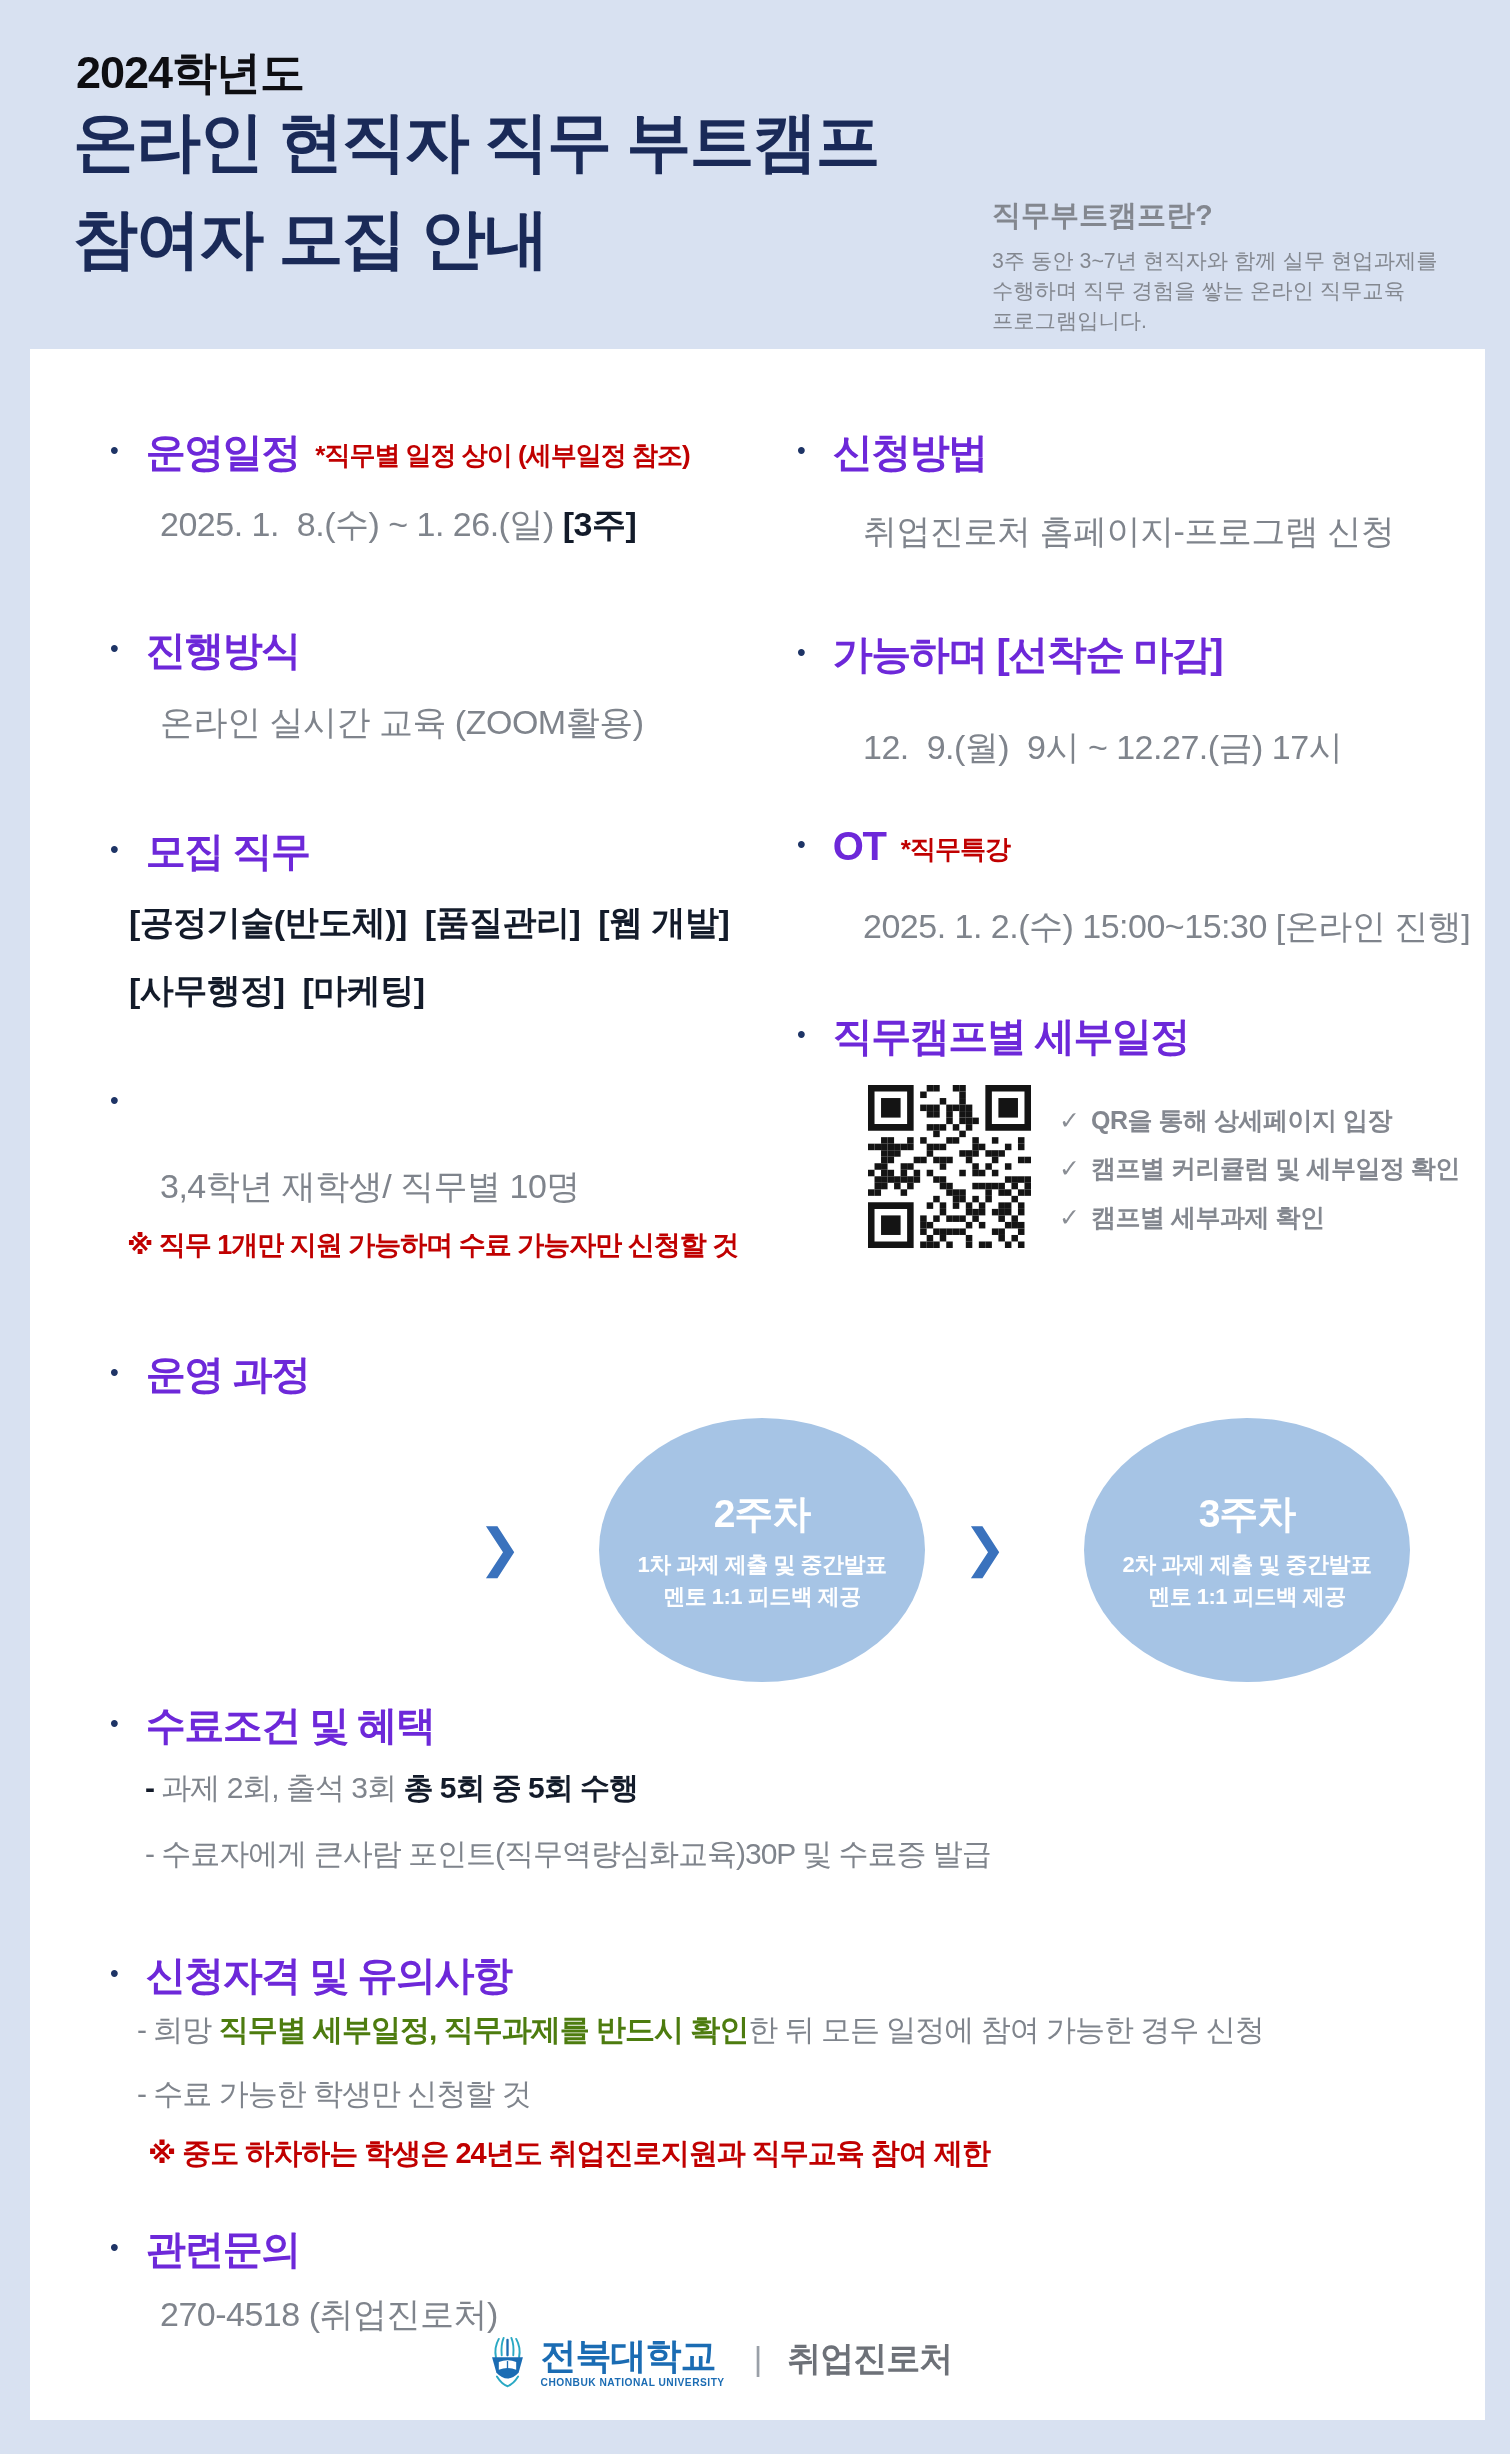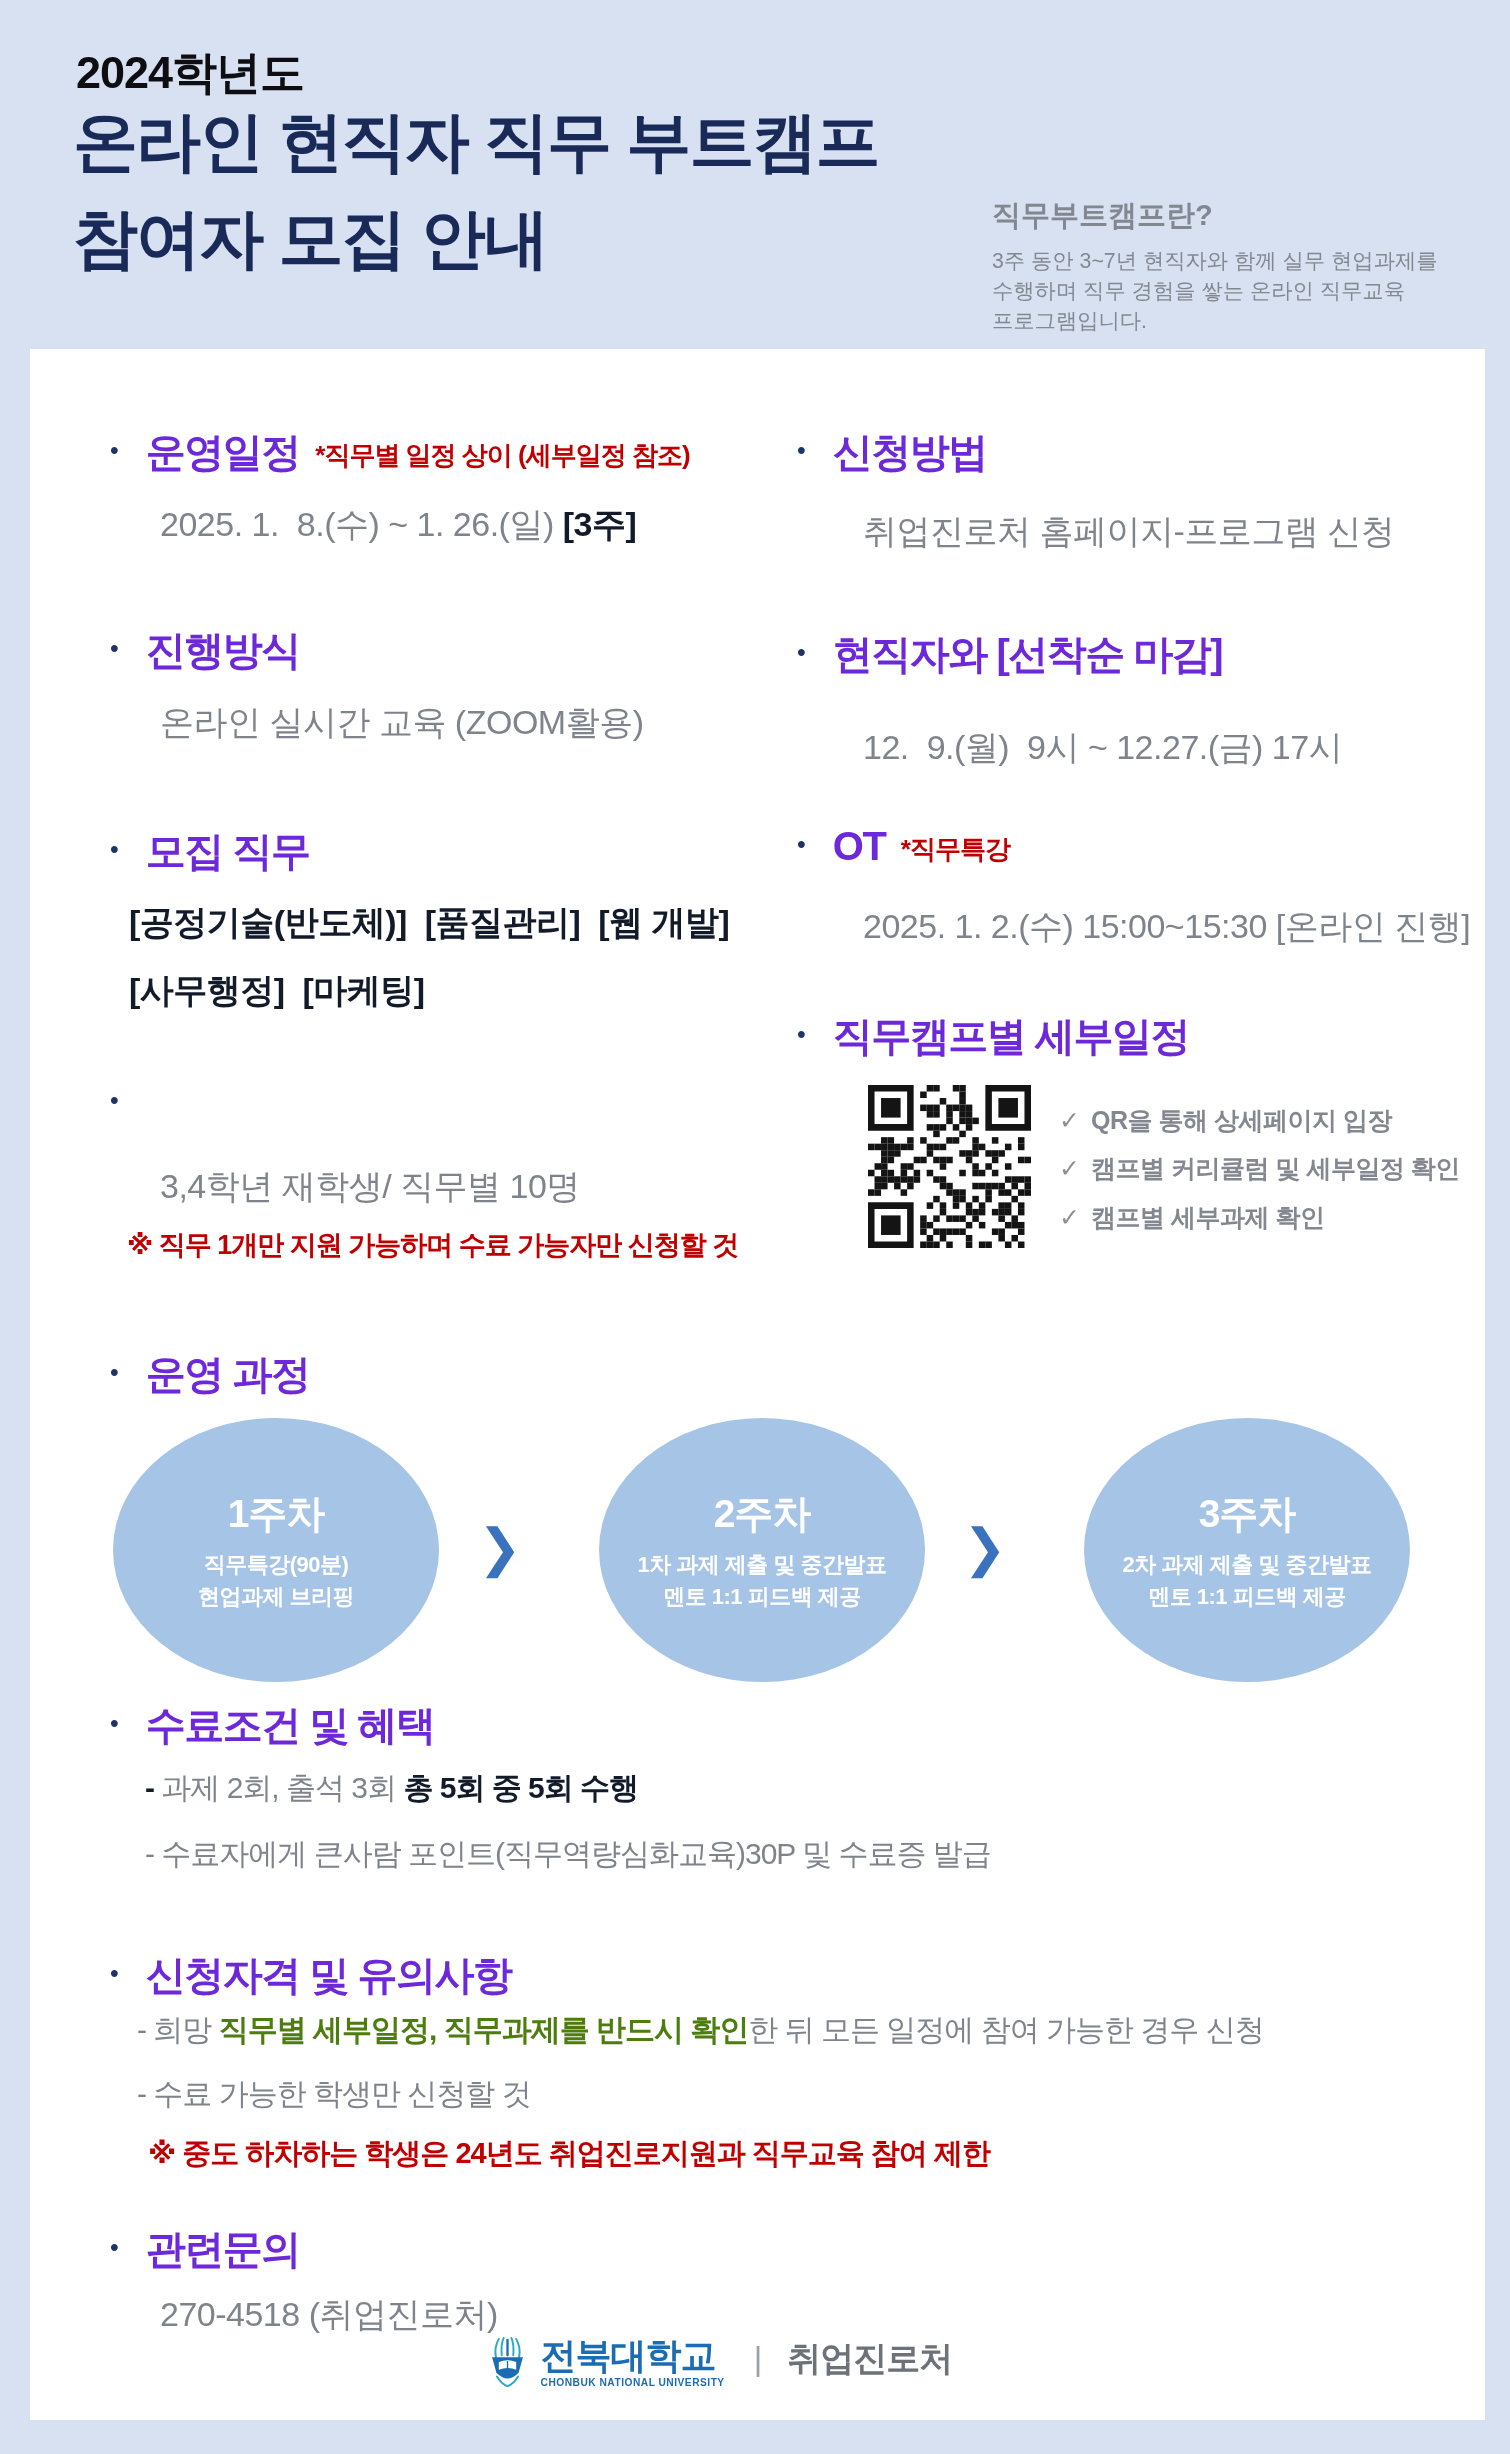--- a/index.html
+++ b/index.html
@@ -104,21 +104,21 @@
   <p class="abs body-text" style="left:833px;top:160px;">취업진로처 홈페이지-프로그램 신청</p>
 
   <div class="abs sec" style="left:80px;top:274px;">
     <span class="bullet">•</span>
     <h2 class="h">진행방식</h2>
   </div>
   <p class="abs body-text" style="left:130px;top:351px;">온라인 실시간 교육 (ZOOM활용)</p>
 
   <div class="abs sec" style="left:767px;top:278px;">
     <span class="bullet">•</span>
-    <h2 class="h">현직자와 [선착순 마감]</h2>
+    <h2 class="h">가능하며 [선착순 마감]</h2>
   </div>
   <p class="abs body-text pre" style="left:833px;top:376px;">12.  9.(월)  9시 ~ 12.27.(금) 17시</p>
 
   <div class="abs sec" style="left:80px;top:475px;">
     <span class="bullet">•</span>
     <h2 class="h">모집 직무</h2>
   </div>
   <p class="abs jobs-line pre" style="left:99px;top:551px;">[공정기술(반도체)]  [품질관리]  [웹 개발]</p>
   <p class="abs jobs-line pre" style="left:99px;top:619px;">[사무행정]  [마케팅]</p>
 
@@ -343,24 +343,20 @@
     <span class="bullet">•</span>
   </div>
   <p class="abs body-text" style="left:130px;top:815px;">3,4학년 재학생/ 직무별 10명</p>
   <p class="abs warn" style="left:97px;top:878px;">※ 직무 1개만 지원 가능하며 수료 가능자만 신청할 것</p>
 
   <div class="abs sec" style="left:80px;top:998px;">
     <span class="bullet">•</span>
     <h2 class="h">운영 과정</h2>
   </div>
 
-  <div class="abs week" style="left:83px;top:1069px;">
-    <p class="week-title">1주차</p>
-    <p class="week-line"><span>직무특강(90분)</span><br><span>현업과제 브리핑</span></p>
-  </div>
   <div class="abs flow-arrow" style="left:448px;top:1169px;">❯</div>
   <div class="abs week" style="left:569px;top:1069px;">
     <p class="week-title">2주차</p>
     <p class="week-line"><span>1차 과제 제출 및 중간발표</span><br><span>멘토 1:1 피드백 제공</span></p>
   </div>
   <div class="abs flow-arrow" style="left:933px;top:1169px;">❯</div>
   <div class="abs week" style="left:1054px;top:1069px;">
     <p class="week-title">3주차</p>
     <p class="week-line"><span>2차 과제 제출 및 중간발표</span><br><span>멘토 1:1 피드백 제공</span></p>
   </div>

